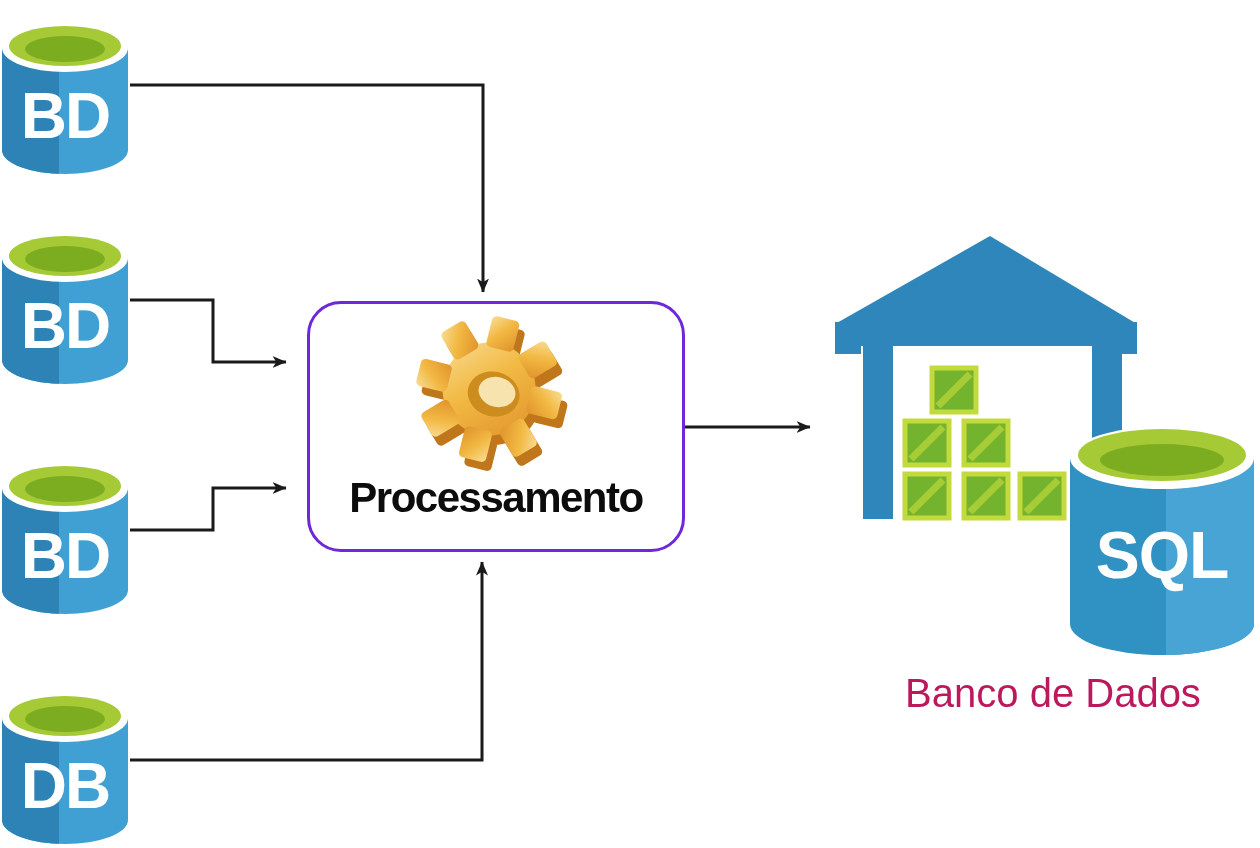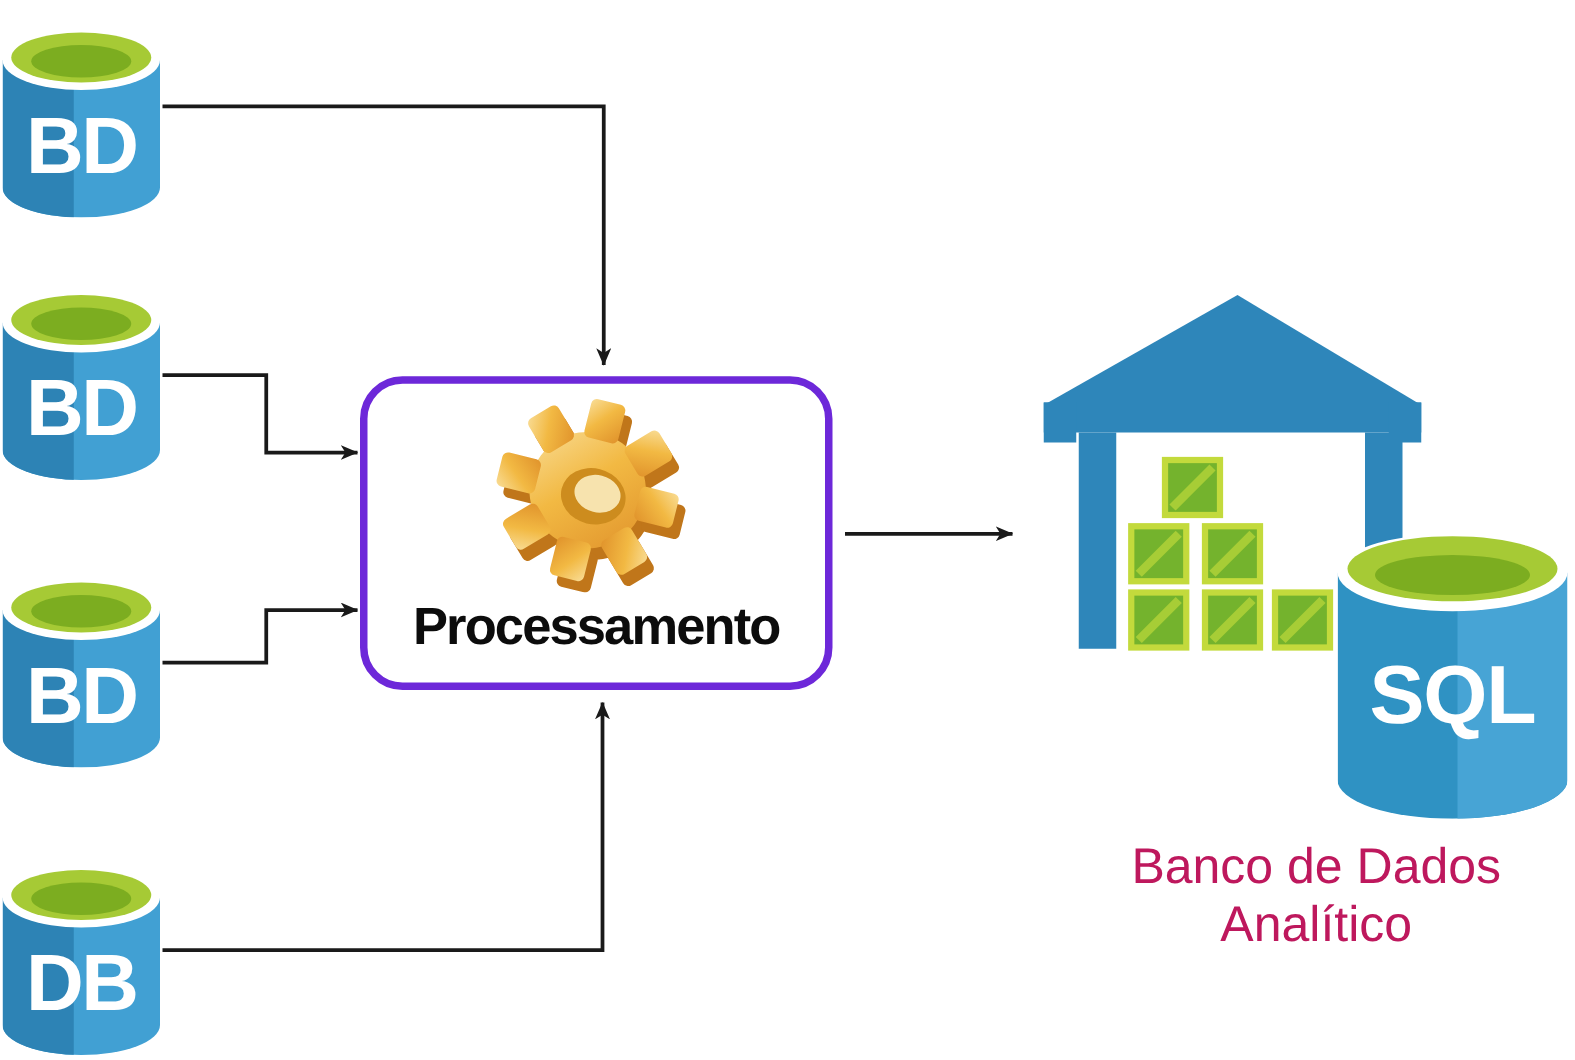--- a/index.html
+++ b/index.html
@@ -3,22 +3,22 @@
 <meta charset="utf-8">
 <style>
   html,body{margin:0;padding:0;background:#ffffff;}
   .canvas{
     position:relative;width:1260px;height:848px;background:#ffffff;
     overflow:hidden;font-family:"Liberation Sans",sans-serif;
   }
   .abs{position:absolute;}
   .connectors{position:absolute;left:0;top:0;width:1260px;height:848px;}
   .process-box{
-    position:absolute;left:288px;top:301px;width:378px;height:251px;
-    box-sizing:border-box;border:6px solid #6d28d9;border-radius:34px;
+    position:absolute;left:307px;top:301px;width:378px;height:251px;
+    box-sizing:border-box;border:3px solid #6d28d9;border-radius:34px;
     background:#ffffff;
   }
   .gear{position:absolute;top:5px;left:50%;transform:translateX(-53%);width:168px;height:162px;}
   .process-label{
     position:absolute;top:170px;left:0;width:100%;text-align:center;
     font-size:42px;font-weight:bold;letter-spacing:-1.5px;color:#0c0c0c;
   }
   .caption{
     position:absolute;left:848px;top:670px;width:410px;text-align:center;
     font-size:40px;line-height:47px;color:#be185d;font-weight:400;
@@ -196,16 +196,15 @@
       <rect x="100" y="24" width="88" height="232" fill="#47a4d5"></rect>
     </g>
     <ellipse cx="96" cy="48" rx="92" ry="31" fill="#ffffff"></ellipse>
     <ellipse cx="96" cy="45" rx="84" ry="26" fill="#a6ca35"></ellipse>
     <ellipse cx="96" cy="50" rx="62" ry="16" fill="#7cad20"></ellipse>
     <text class="cyl-text" x="96" y="168" font-size="66" text-anchor="middle" letter-spacing="-1">SQL</text>
   </svg>
 
   <div class="caption">
     <div>Banco de Dados</div>
-    <div>Analítico</div>
   </div>
 
 </div>
 
 </body></html>

